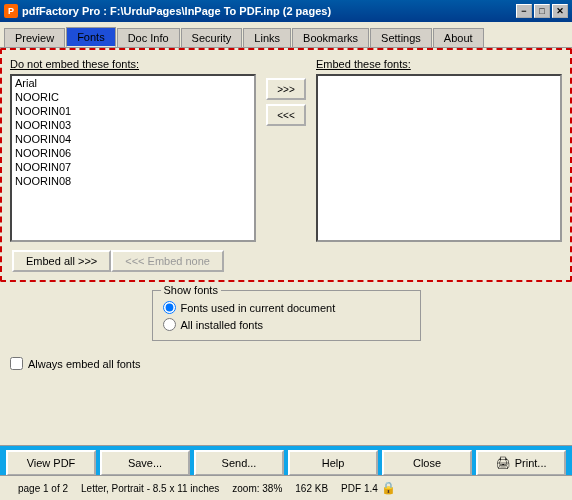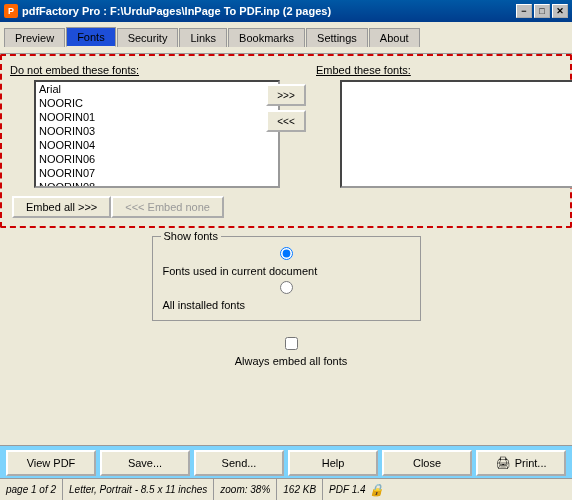--- a/index.html
+++ b/index.html
@@ -56,21 +56,21 @@
       justify-content: center;
       cursor: pointer;
       color: black;
     }
 
     
     .tabs-bar {
       background: #ece9d8;
       display: flex;
       align-items: flex-end;
-      padding: 4px 4px 7px 4px;
+      padding: 4px 4px 1px 4px;
       border-bottom: 1px solid #999;
       gap: 1px;
     }
     .tab {
       padding: 3px 10px;
       background: #ece9d8;
       border: 1px solid #999;
       border-bottom: none;
       cursor: pointer;
       font-size: 11px;
@@ -111,26 +111,25 @@
     }
 
     .font-list-label {
       font-size: 11px;
       margin-bottom: 4px;
       text-decoration: underline;
     }
 
     .font-listbox {
       width: 100%;
-      height: 108px;
+      height: 168px;
       background: white;
       border: 2px inset #999;
       overflow-y: auto;
       font-size: 11px;
-      margin-left: 24px;
     }
 
     .font-listbox-item {
       padding: 1px 3px;
       cursor: default;
     }
 
     
     .font-listbox::-webkit-scrollbar { width: 16px; }
     .font-listbox::-webkit-scrollbar-track { background: #d4d0c8; }
@@ -191,54 +190,53 @@
     .group-label {
       position: absolute;
       top: -7px;
       left: 8px;
       background: #ece9d8;
       padding: 0 3px;
       font-size: 11px;
     }
     .radio-row {
       display: flex;
+      align-items: center;
       gap: 5px;
       margin-bottom: 3px;
       margin-top: 4px;
-      flex-direction: column;
     }
     .radio-row input[type="radio"] {
       cursor: pointer;
     }
     .radio-label {
       font-size: 11px;
     }
 
     
     .checkbox-row {
       display: flex;
       align-items: center;
       gap: 5px;
       margin-left: 10px;
       margin-bottom: 10px;
-      flex-direction: column;
     }
     .checkbox-row input[type="checkbox"] {
       cursor: pointer;
     }
 
     
     .bottom-toolbar {
       position: absolute;
       bottom: 20px;
       left: 0;
       right: 0;
       display: flex;
       border-top: 1px solid #999;
-      background: #7dd3fc;
+      background: #0ea5e9;
       padding: 4px;
       gap: 4px;
       justify-content: center;
     }
     .toolbar-btn {
       flex: 1;
       max-width: 90px;
       height: 26px;
       background: #ece9d8;
       border: 2px outset #ffffff;
@@ -256,28 +254,27 @@
     .printer-icon {
       font-size: 12px;
     }
 
     
     .statusbar {
       position: absolute;
       bottom: 0;
       left: 0;
       right: 0;
-      height: 22px;
+      height: 15px;
       background: #ece9d8;
       border-top: 1px solid #999;
       display: flex;
       align-items: center;
       font-size: 10px;
-      padding: 0;
-      font-style: italic;
+      padding: 12px;
     }
     .status-segment {
       padding: 0 6px;
       border-right: 1px solid #999;
       height: 100%;
       display: flex;
       align-items: center;
       white-space: nowrap;
     }
     .status-segment:last-child { border-right: none; }
@@ -297,20 +294,21 @@
   <div class="titlebar-buttons">
     <div class="titlebar-btn">−</div>
     <div class="titlebar-btn">□</div>
     <div class="titlebar-btn">✕</div>
   </div>
 </div>
 
 <div class="tabs-bar">
   <div class="tab">Preview</div>
   <div class="tab active">Fonts</div>
+  <div class="tab">Doc Info</div>
   <div class="tab">Security</div>
   <div class="tab">Links</div>
   <div class="tab">Bookmarks</div>
   <div class="tab">Settings</div>
   <div class="tab">About</div>
 </div>
 
 <div class="main-content" style="position:relative;">
 
   <div class="fonts-panel">

